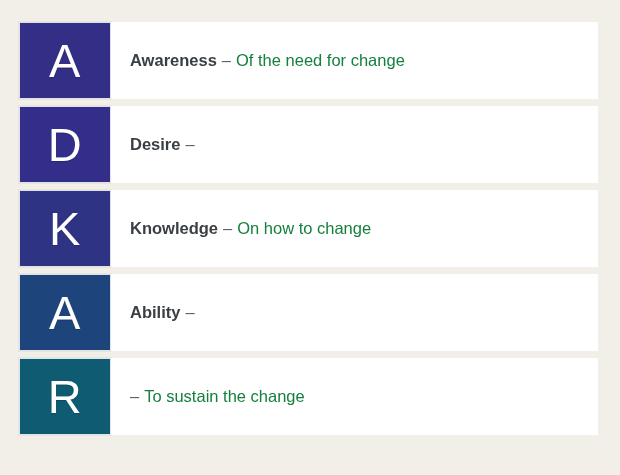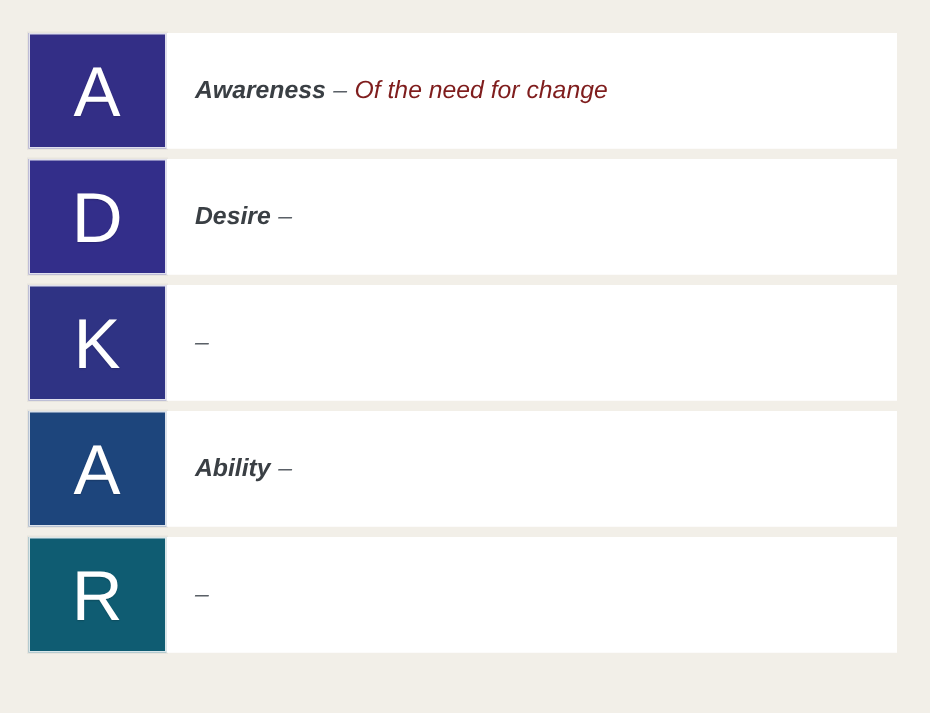--- a/index.html
+++ b/index.html
@@ -56,33 +56,32 @@
     flex: 1 1 auto;
     display: flex;
     align-items: center;
     padding-left: 19px;
     padding-right: 12px;
     background: #ffffff;
     font-size: 16.5px;
     color: #464a4e;
     white-space: nowrap;
     overflow: hidden;
-    font-style: italic;
   }
   .term {
     font-weight: 700;
     color: #3a3f44;
     margin-right: 5px;
   }
   .dash {
     color: #5a6067;
     margin-right: 5px;
   }
   .descr {
-    color: #7f1d1d;
+    color: #15803d;
     font-weight: 400;
   }
 </style>
 </head>
 <body style="background-color: rgb(242, 239, 232);">
 
 <div id="adkar-diagram" style="background-color: rgb(242, 239, 232);">
 
   <div class="adkar-row">
     <div class="letter-tile" style="background-color: rgb(51, 46, 134);">
@@ -103,36 +102,39 @@
       <span class="term">Desire</span>
         <span class="dash">–</span>
     </div>
   </div>
 
   <div class="adkar-row">
     <div class="letter-tile" style="background-color: rgb(47, 51, 132);">
       <span class="letter-glyph">K</span>
     </div>
     <div class="row-text">
+      <span class="term">Knowledge</span>
         <span class="dash">–</span>
+        <span class="descr">On how to change</span>
     </div>
   </div>
 
   <div class="adkar-row">
     <div class="letter-tile" style="background-color: rgb(29, 69, 124);">
       <span class="letter-glyph">A</span>
     </div>
     <div class="row-text">
       <span class="term">Ability</span>
         <span class="dash">–</span>
     </div>
   </div>
 
   <div class="adkar-row">
     <div class="letter-tile" style="background-color: rgb(15, 92, 114);">
       <span class="letter-glyph">R</span>
     </div>
     <div class="row-text">
         <span class="dash">–</span>
+        <span class="descr">To sustain the change</span>
     </div>
   </div>
 
 </div>
 
 </body></html>

